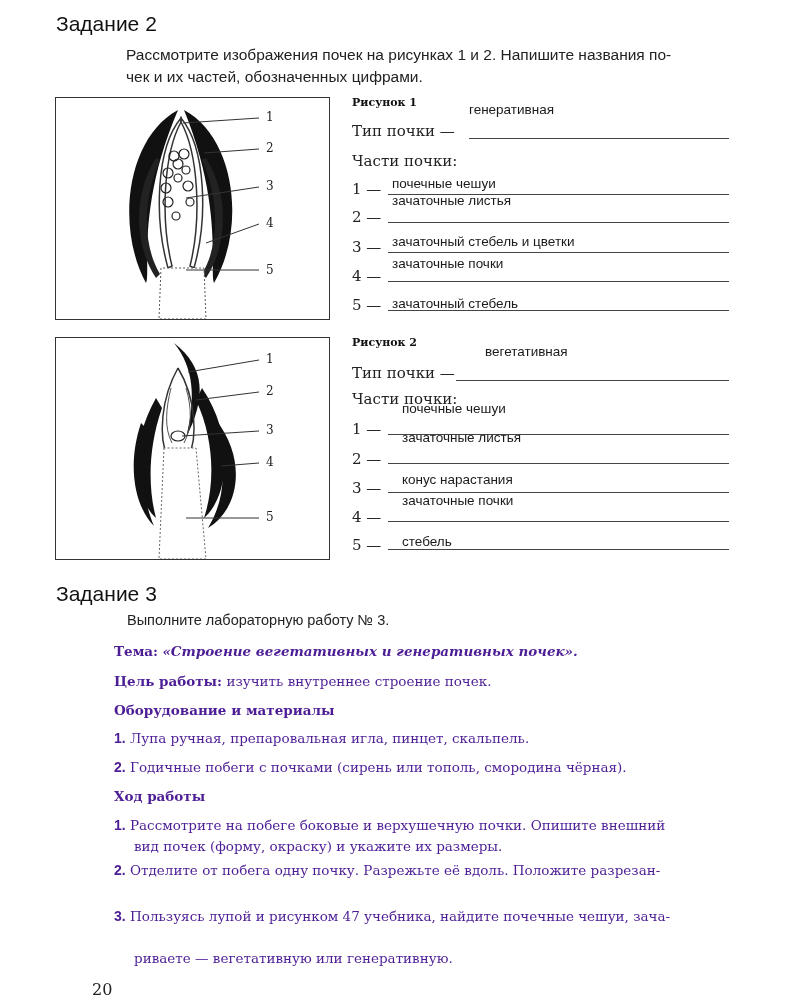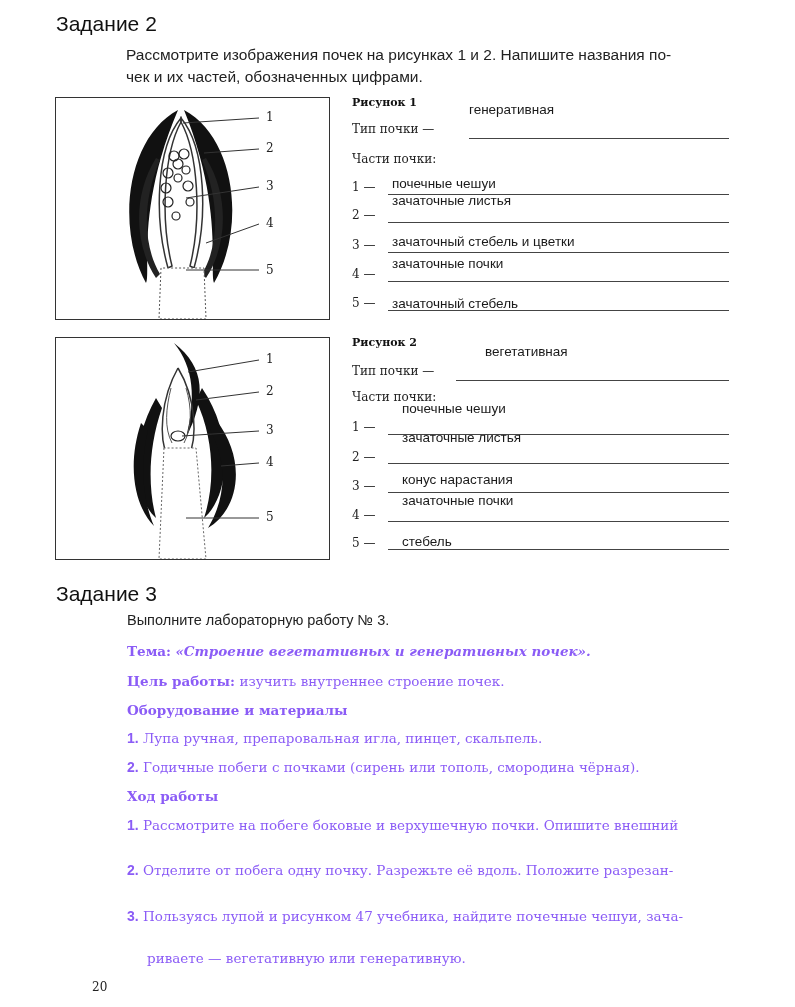--- a/index.html
+++ b/index.html
@@ -11,29 +11,29 @@
   .heading {
     font-family: "Liberation Sans", sans-serif; font-size: 21px; font-weight: normal; color: #111;
   }
   .intro { font-family: "Liberation Sans", sans-serif; font-size: 15.5px; line-height: 22px; color: #222; }
 
   .figbox { position: absolute; border: 1px solid #333; background: #fff; }
   .figlabel { font-family: "DejaVu Serif", serif; font-size: 12px; color: #222; }
 
   .qblock { position: absolute; left: 352px; width: 378px; }
   .qtitle { font-family: "DejaVu Serif", serif; font-weight: bold; font-size: 11px; color: #111; }
-  .qline { position: absolute; font-family: "DejaVu Serif", serif; font-size: 12px; color: #222; }
+  .qline { position: absolute; font-family: "DejaVu Serif", serif; font-size: 15px; color: #222; }
   .rule { position: absolute; height: 0; border-bottom: 1px solid #444; }
   .answer { position: absolute; font-family: "Liberation Sans", sans-serif; font-size: 13.5px; color: #1a1a1a; }
-  .t3line { position: absolute; left: 127px; width: 610px; font-family: "DejaVu Serif", serif; font-size: 13.5px; line-height: 21px; color: #8b5cf6; }
+  .t3line { position: absolute; left: 114px; width: 610px; font-family: "DejaVu Serif", serif; font-size: 13.5px; line-height: 21px; color: #4c1d95; }
   .num { font-family: "Liberation Sans", sans-serif; font-weight: bold; font-size: 14px; }
   .bold { font-weight: bold; }
   .bi { font-weight: bold; font-style: italic; }
   .sansline { font-family: "Liberation Sans", sans-serif; font-size: 14.5px; }
-  .pagenum { font-family: "DejaVu Serif", serif; font-size: 12px; color: #222; }
+  .pagenum { font-family: "DejaVu Serif", serif; font-size: 16px; color: #222; }
 </style>
 </head>
 <body>
 
 <div class="abs heading" style="left:56px; top:12px;">Задание 2</div>
 <div class="abs intro" style="left:126px; top:44px;">Рассмотрите изображения почек на рисунках 1 и 2. Напишите названия по-</div>
 <div class="abs intro" style="left:126px; top:66px;">чек и их частей, обозначенных цифрами.</div>
 
 <div class="figbox" style="left:55px; top:97px; width:273px; height:221px;">
   <svg width="273" height="221" viewBox="0 0 273 221">
@@ -184,20 +184,21 @@
 <div class="t3line" style="top:757px;">
   <span class="num">2.</span>
   <span>Годичные побеги с почками (сирень или тополь, смородина чёрная).</span>
 </div>
 
 <div class="t3line bold" style="top:786px;">Ход работы</div>
 
 <div class="t3line" style="top:815px;">
   <span class="num">1.</span>
   <span>Рассмотрите на побеге боковые и верхушечную почки. Опишите внешний</span><br>
+  <span style="padding-left:20px;">вид почек (форму, окраску) и укажите их размеры.</span>
 </div>
 <div class="t3line" style="top:860px;">
   <span class="num">2.</span>
   <span>Отделите от побега одну почку. Разрежьте её вдоль. Положите разрезан-</span><br>
 </div>
 <div class="t3line" style="top:906px;">
   <span class="num">3.</span>
   <span>Пользуясь лупой и рисунком 47 учебника, найдите почечные чешуи, зача-</span><br>
   <br>
   <span style="padding-left:20px;">риваете — вегетативную или генеративную.</span>

